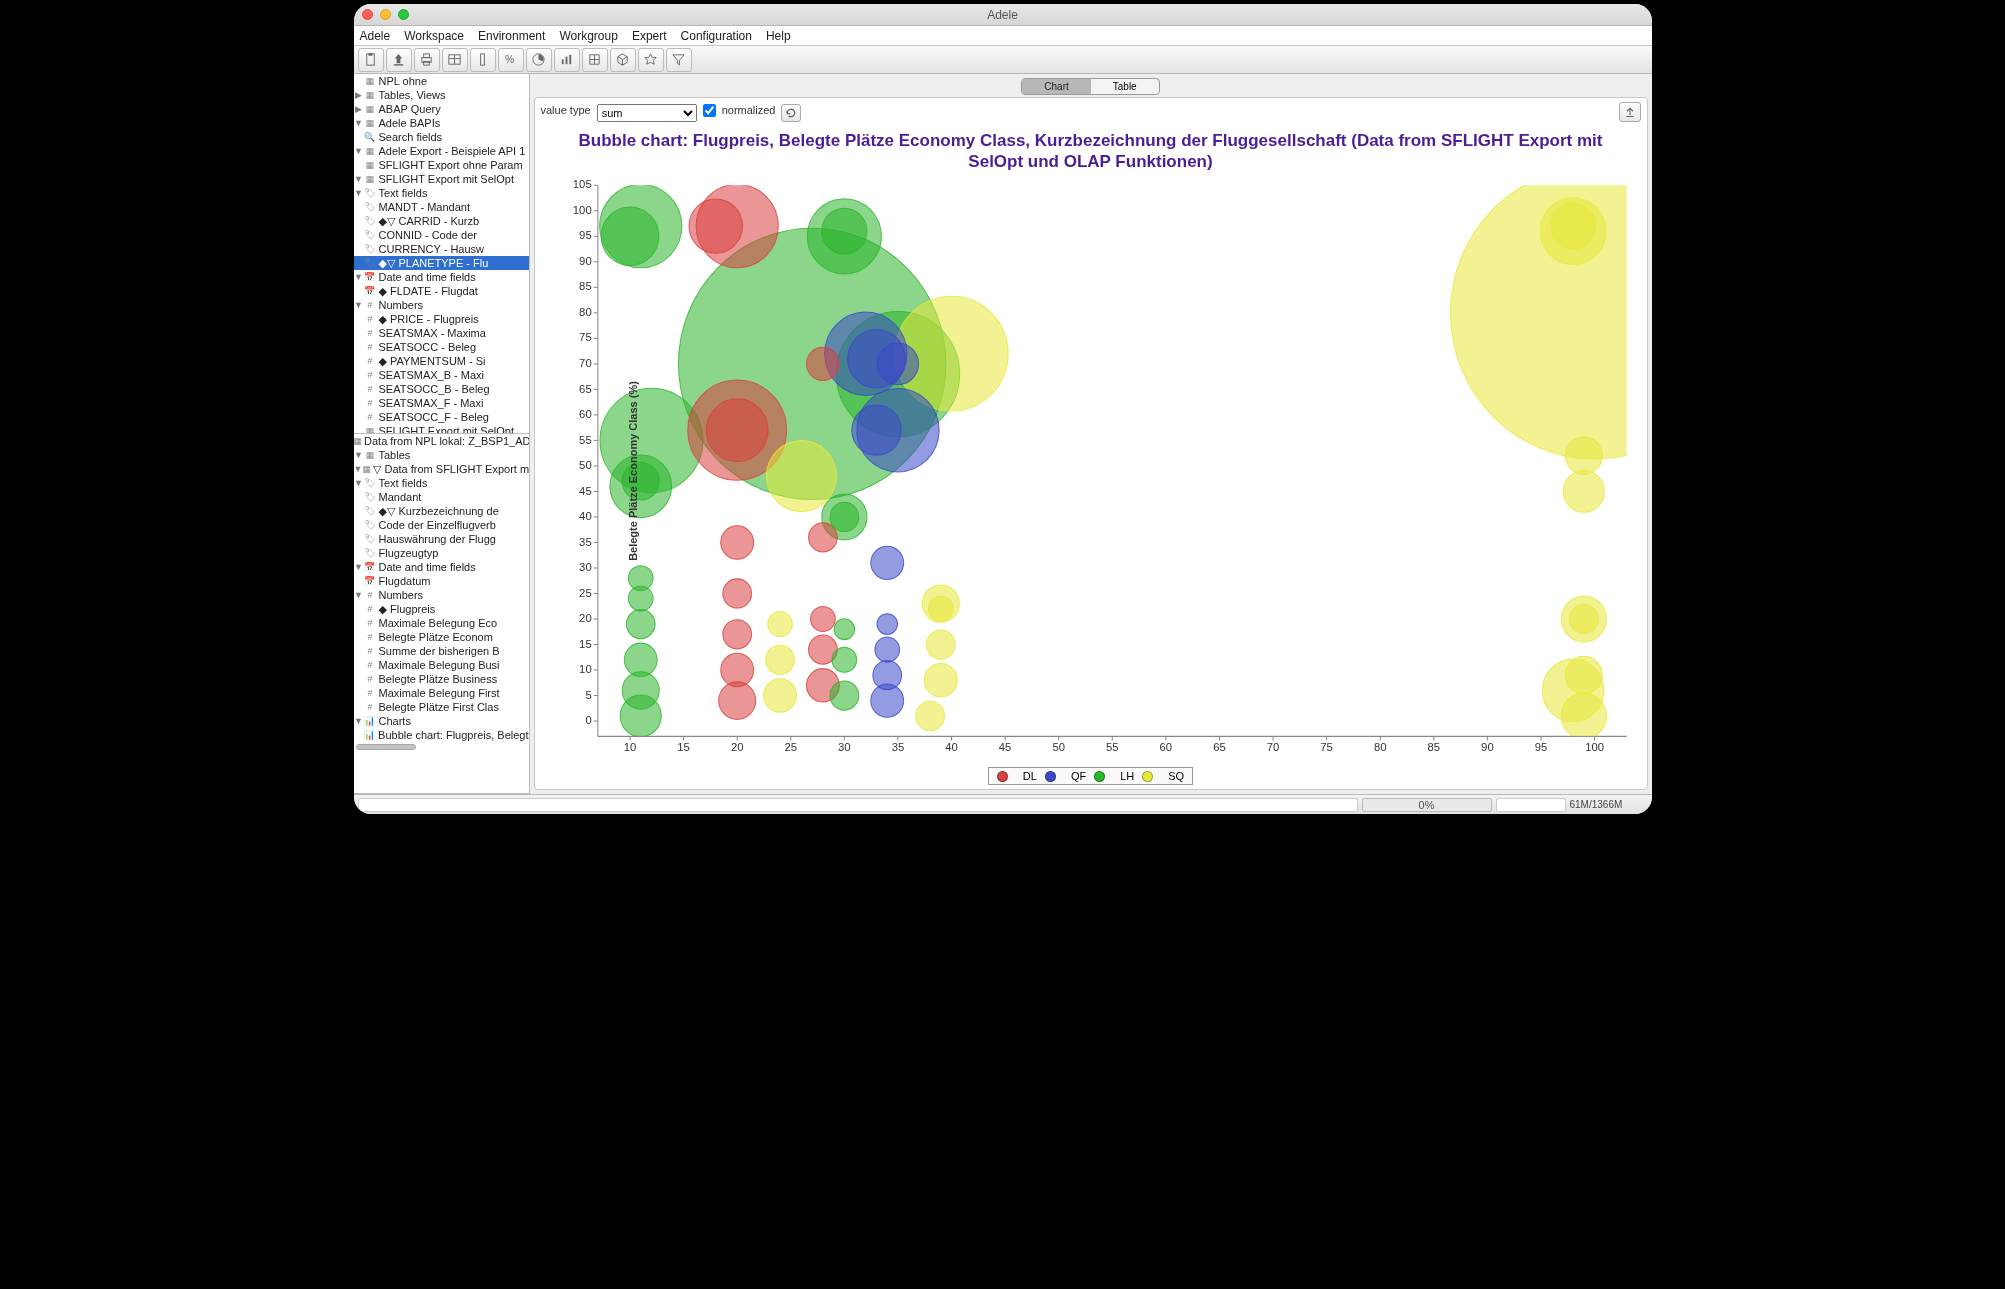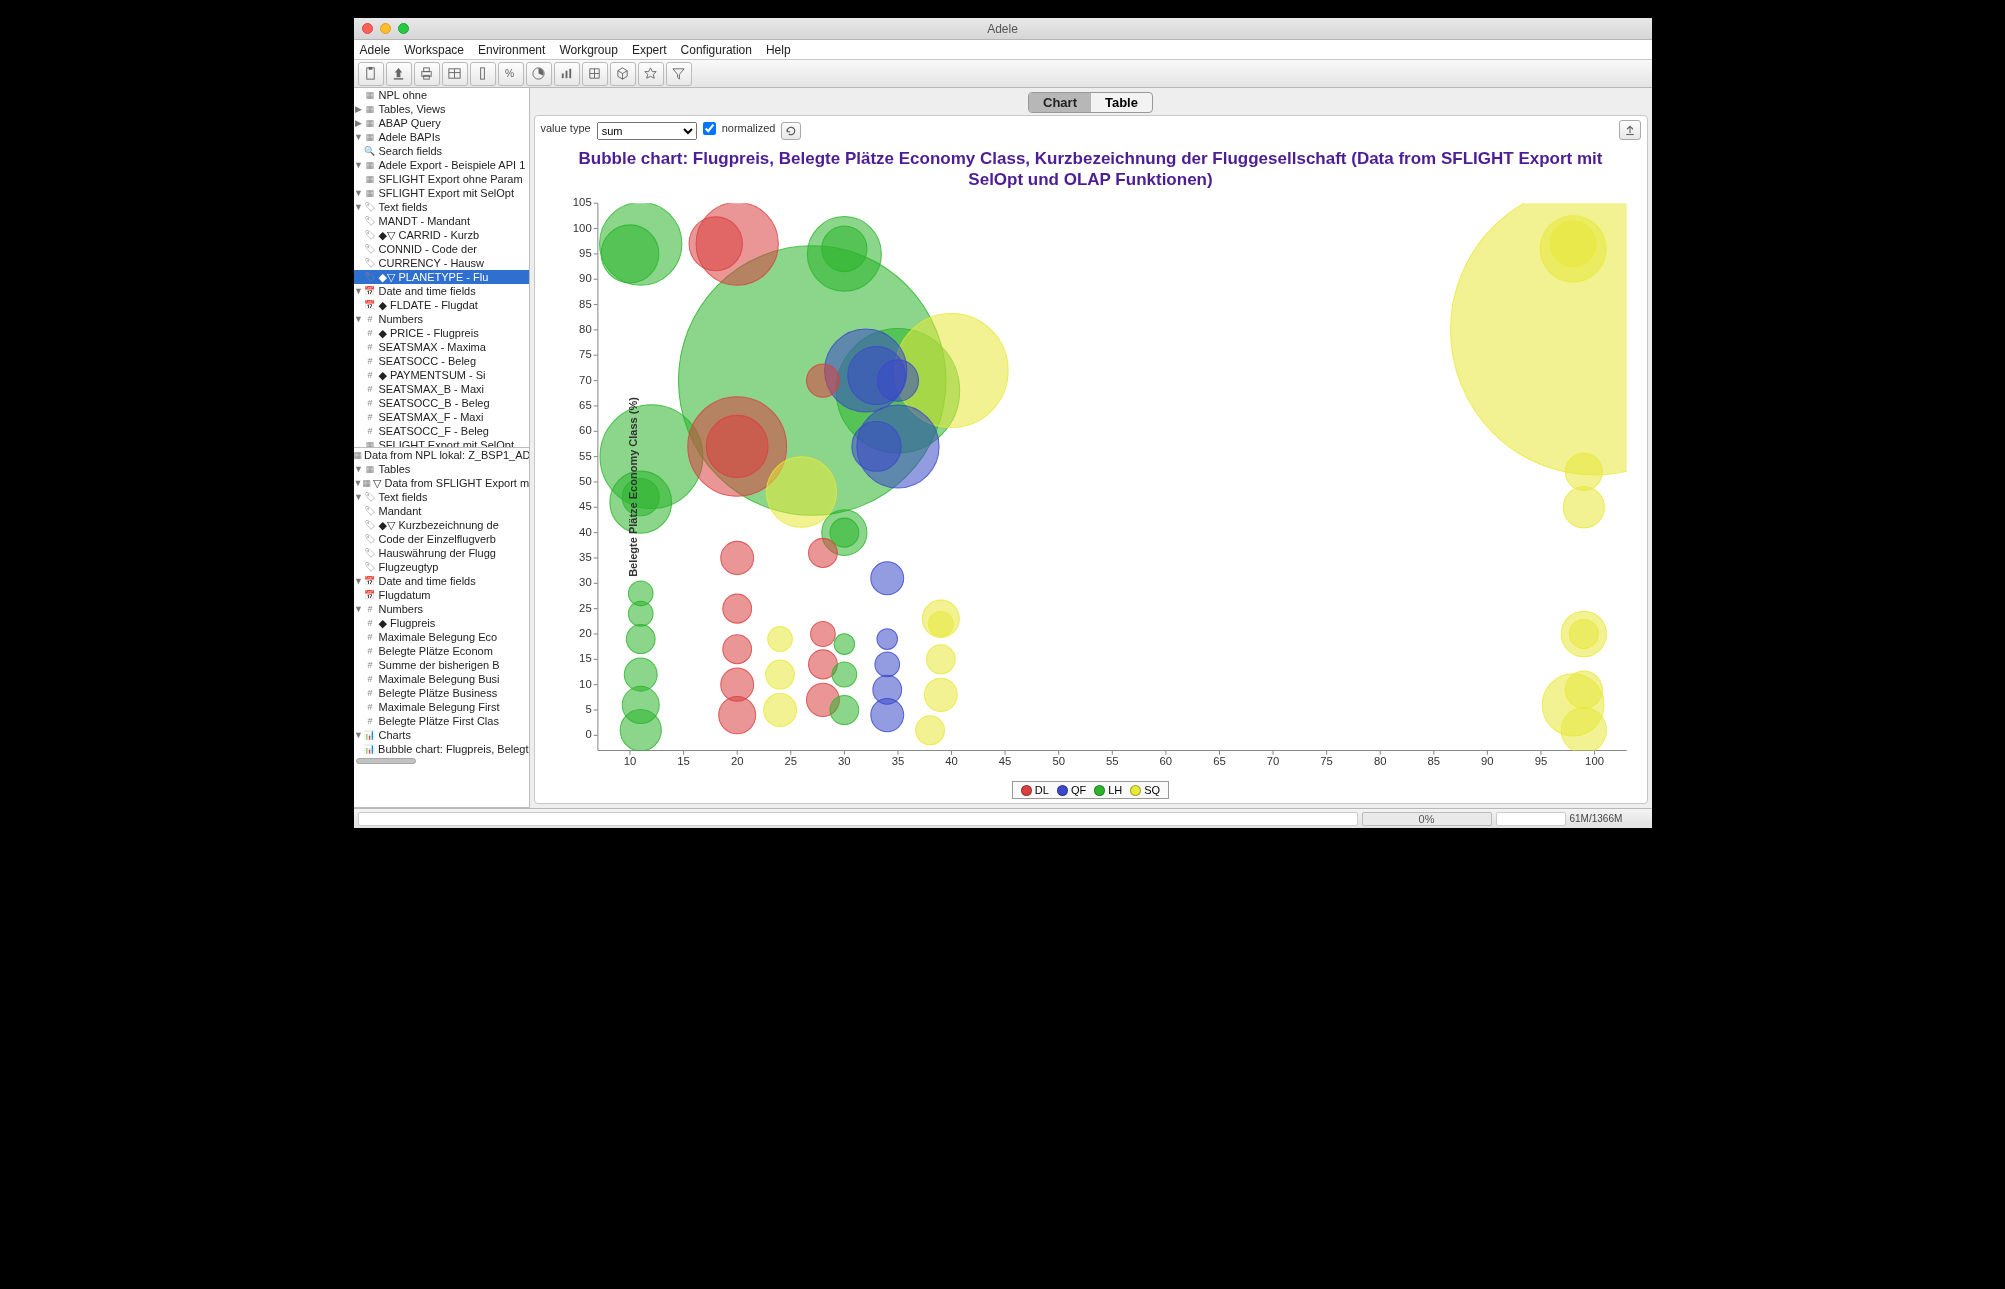--- a/index.html
+++ b/index.html
@@ -1,17 +1,17 @@
 <!DOCTYPE html>
 <html><head>
 <meta charset="utf-8">
 <style>
   * { box-sizing: border-box; margin: 0; padding: 0; font-family: "Lucida Grande", "Helvetica Neue", Arial, sans-serif; font-size: 11px; }
   body { background: #000; display: flex; align-items: flex-start; justify-content: center; }
-  .window { width: 1298px; height: 810px; background: #ececec; border-radius: 0; overflow: hidden; display: flex; flex-direction: column; margin-top: 18px; box-shadow: 0 6px 30px rgba(0,0,0,0.5); }
+  .window { width: 1298px; height: 810px; background: #ececec; border-radius: 17px; overflow: hidden; display: flex; flex-direction: column; margin-top: 4px; box-shadow: 0 6px 30px rgba(0,0,0,0.5); }
   .titlebar { height: 22px; background: linear-gradient(#e8e8e8,#d6d6d6); display: flex; align-items: center; padding: 0 8px; position: relative; border-bottom: 1px solid #b5b5b5;}
   .traffic { display: flex; gap: 7px; }
   .traffic span { width: 11px; height: 11px; border-radius: 50%; display: inline-block; }
   .tl-red { background:#ff5f57; border:1px solid #e24640;}
   .tl-yel { background:#ffbd2e; border:1px solid #dfa023;}
   .tl-grn { background:#28c940; border:1px solid #1fa531;}
   .title-text { position:absolute; left:0; right:0; text-align:center; color:#555; font-size:12px;}
   .menubar { height:20px; background:#fff; border-bottom:1px solid #c8c8c8; display:flex; align-items:center; padding:0 6px; gap:14px;}
   .menubar span { color:#222; font-size:12px; }
   .toolbar { height:28px; background:linear-gradient(#f9f9f9,#e4e4e4); border-bottom:1px solid #b8b8b8; display:flex; align-items:center; padding:0 4px; gap:0;}
@@ -24,37 +24,37 @@
   .tree-pane.lower { flex:1; }
   .tree { list-style:none; padding-left:0;}
   .tree li { white-space:nowrap; padding:1px 0 1px 0; display:flex; align-items:center; height:14px; color:#222;}
   .tree li .tw { width:10px; display:inline-block; text-align:center; color:#7a7a7a; font-size:9px;}
   .tree li.sel { background:#2f6fd0; color:#fff; }
   .ind0{padding-left:2px}.ind1{padding-left:14px}.ind2{padding-left:26px}.ind3{padding-left:38px}.ind4{padding-left:50px}.ind5{padding-left:62px}
   .ticon { width:13px; height:11px; display:inline-flex; align-items:center; justify-content:center; margin-right:2px; color:#888; font-size:9px;}
   .main { flex:1; display:flex; flex-direction:column; background:#eee; padding:4px; gap:2px; }
   .tab-row { display:flex; justify-content:center; position:relative;}
   .tabgroup { display:flex; border:1px solid #999; border-radius:4px; overflow:hidden; background:#f3f3f3;}
-  .tabgroup span { padding:2px 14px; font-size:13px;font-weight:bold; }
+  .tabgroup span { padding:2px 22px; font-size:10px; }
   .tabgroup .active { background:#b7b7b7; color:#222;}
   .chart-panel { flex:1; background:#fff; border:1px solid #c8c8c8; border-radius:4px; display:flex; flex-direction:column; padding:4px 4px 2px 4px; position:relative;}
   .chart-controls { display:flex; align-items:flex-start; gap:6px; padding:2px 2px 6px 2px;}
   .chart-controls label { color:#333; }
   .chart-controls select { font-size:11px; height:18px; width:100px;}
   .chart-controls input[type=checkbox]{ width:13px; height:13px;}
   .refresh-btn { width:20px;height:18px; border:1px solid #aaa; border-radius:3px; background:linear-gradient(#fdfdfd,#e7e7e7); display:flex;align-items:center;justify-content:center;}
   .upload-corner { position:absolute; right:6px; top:4px; width:22px;height:20px; border:1px solid #aaa; border-radius:3px; background:linear-gradient(#fdfdfd,#e7e7e7); display:flex;align-items:center;justify-content:center;}
   .chart-title { text-align:center; font-size:17px; font-weight:600; color:#4c1d95; padding:2px 30px 6px 30px; line-height:1.25;}
   .plot-area { flex:1; position:relative; margin:0 6px 2px 28px;}
   .plot-area svg { width:100%; height:100%; }
   .ylabel { position:absolute; left:-24px; top:50%; transform:translateY(-50%) rotate(-90deg); transform-origin:center; font-size:11px; color:#333; font-weight:600; white-space:nowrap;}
   .xlabel { text-align:center; font-size:11px; font-weight:600; color:#333; padding-bottom:2px;}
   .legend-row { display:flex; justify-content:center; padding:2px 0 2px 0;}
   .legend { display:flex; gap:8px; border:1px solid #999; padding:2px 8px; background:#fafafa;}
-  .legend span { display:flex; align-items:center; gap:3px; font-size:11px;}
+  .legend span { display:flex; align-items:center; gap:15px; font-size:11px;}
   .legend i { width:11px; height:11px; border-radius:50%; display:inline-block;}
   .statusbar { height:20px; background:linear-gradient(#f3f3f3,#e1e1e1); border-top:1px solid #b8b8b8; display:flex; align-items:center; padding:0 4px; gap:4px;}
   .statusbar .stretch{flex:1; background:#fff; height:14px; border:1px solid #ccc; border-radius:2px;}
   .progress { width:130px; height:14px; background:#e9e9e9; border:1px solid #bbb; border-radius:2px; display:flex; align-items:center; justify-content:center; color:#555; font-size:10px;}
   .small-field{width:70px; height:14px; background:#fff; border:1px solid #ccc; border-radius:2px;}
   .mem { width:78px; color:#444; font-size:10px; padding-right:4px;}
   .scroll-thumb{height:6px;background:#c2c2c2;border:1px solid #a8a8a8;border-radius:3px;margin:2px;}
 </style>
 </head>
 <body>

